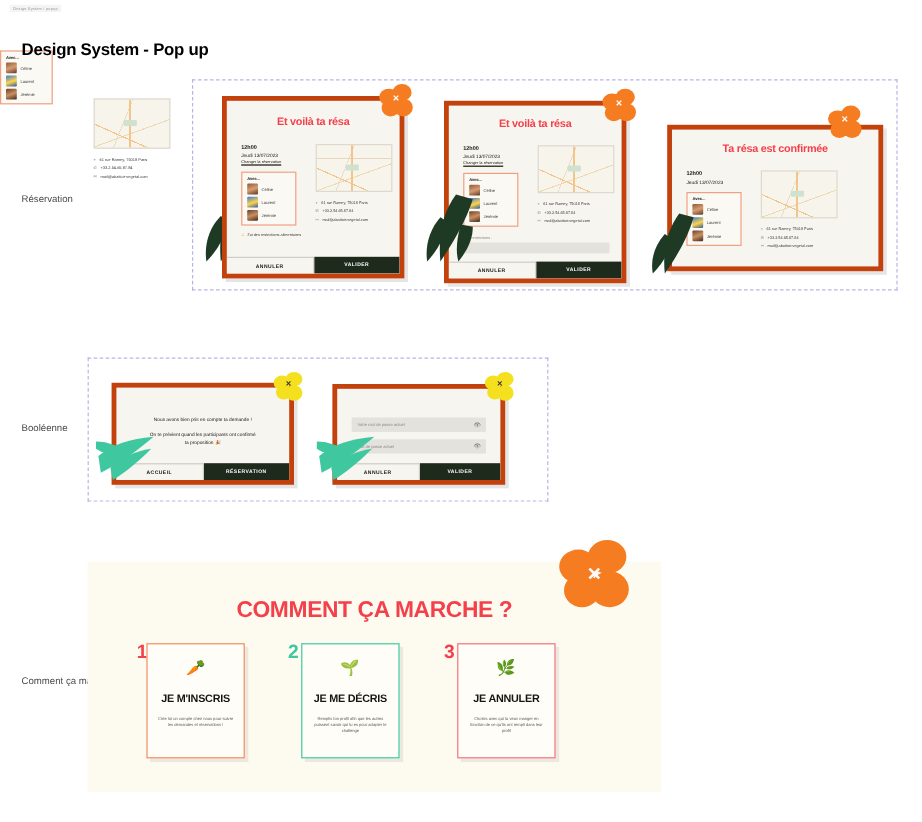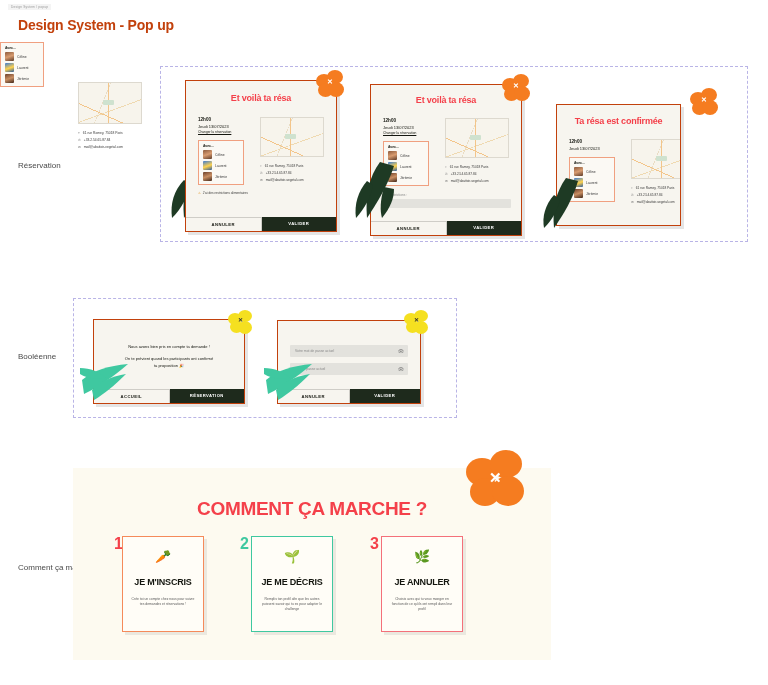--- a/index.html
+++ b/index.html
@@ -9,37 +9,37 @@
     font-family: "Liberation Sans", sans-serif;
     position: relative;
     overflow: hidden;
   }
   .breadcrumb {
     position: absolute; left: 8px; top: 4px;
     font-size: 3.2px; color: #999; letter-spacing: .2px;
     background: #f4f4f4; padding: 1px 3px;
   }
   .page-title {
-    position: absolute; left: 18px; top: 17px;
-    font-size: 14px; font-weight: 900; color: #c2410c;
+    position: absolute; left: 18px; top: 33px;
+    font-size: 14px; font-weight: 900; color: #000000;
     letter-spacing: -0.2px;
   }
   .row-label {
     position: absolute;
     font-size: 8px; color: #4a4a4a; line-height: 1.35;
   }
   .dashed-box {
     position: absolute;
     border: 1px dashed #b9b4e6;
   }
   
   .popup {
     position: absolute;
     background: #f7f5ef;
-    border: 1px solid #c2410c;
+    border: 4px solid #c2410c;
     box-shadow: 3px 3px 0 rgba(0,0,0,.10);
     overflow: hidden;
   }
   .popup-title {
     color: #f4404a; font-weight: 900; text-align: center;
     letter-spacing: -0.2px;
   }
   .time { font-weight: 900; color: #14160f; }
   .date { color: #14160f; }
   .link { color: #14160f; text-decoration: underline; }
@@ -273,21 +273,21 @@
   <div class="pet" style="left:2px;top:13px;width:15px;height:14px;background:#f57c20;"></div>
   <div class="pet" style="left:12px;top:12px;width:16px;height:15px;background:#f57c20;"></div>
   <div class="fx" style="left:11px;top:8px;font-size:7px;">✕</div>
 </div>
 <svg class="leaf" style="left:352px; top:160px;" width="44" height="60" viewBox="0 0 44 60">
   <path d="M28 2 C17 17 13 35 15 58 C25 43 36 25 42 6 Z" fill="#1e3a24"></path>
   <path d="M15 21 C6 31 2 45 4 58 C13 48 19 37 21 25 Z" fill="#1e3a24"></path>
   <path d="M32 27 C28 41 28 51 30 58 C38 48 42 39 42 29 Z" fill="#1e3a24"></path>
 </svg>
 
-<div class="popup" style="left:556px; top:104px; width:125px; height:122px;">
+<div class="popup" style="left:556px; top:104px; width:180px; height:122px;">
   <div class="popup-title" style="font-size:9px; margin-top:11px;">Ta résa est confirmée</div>
   <div style="position:absolute; left:12px; top:34px; width:60px; font-size:4px; line-height:1.5;">
     <div class="time" style="font-size:4.6px;">12h00</div>
     <div class="date">Jeudi 13/07/2023</div>
   </div>
   <div class="avec-box" style="position:absolute; left:12px; top:52px; width:46px; font-size:3.4px;">
     <div class="avec-title">Avec...</div>
     <div class="person">
         <span class="ava"></span>
         <span class="pname">Céline</span>

